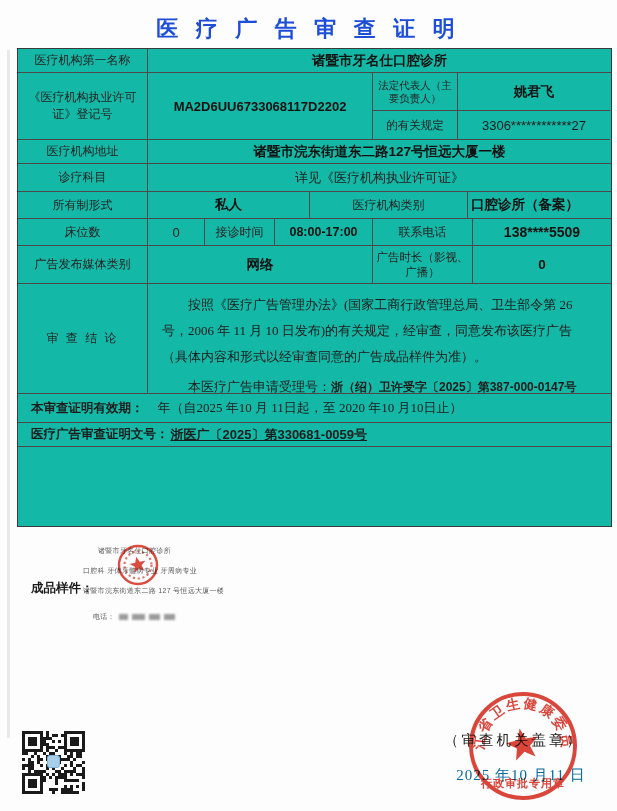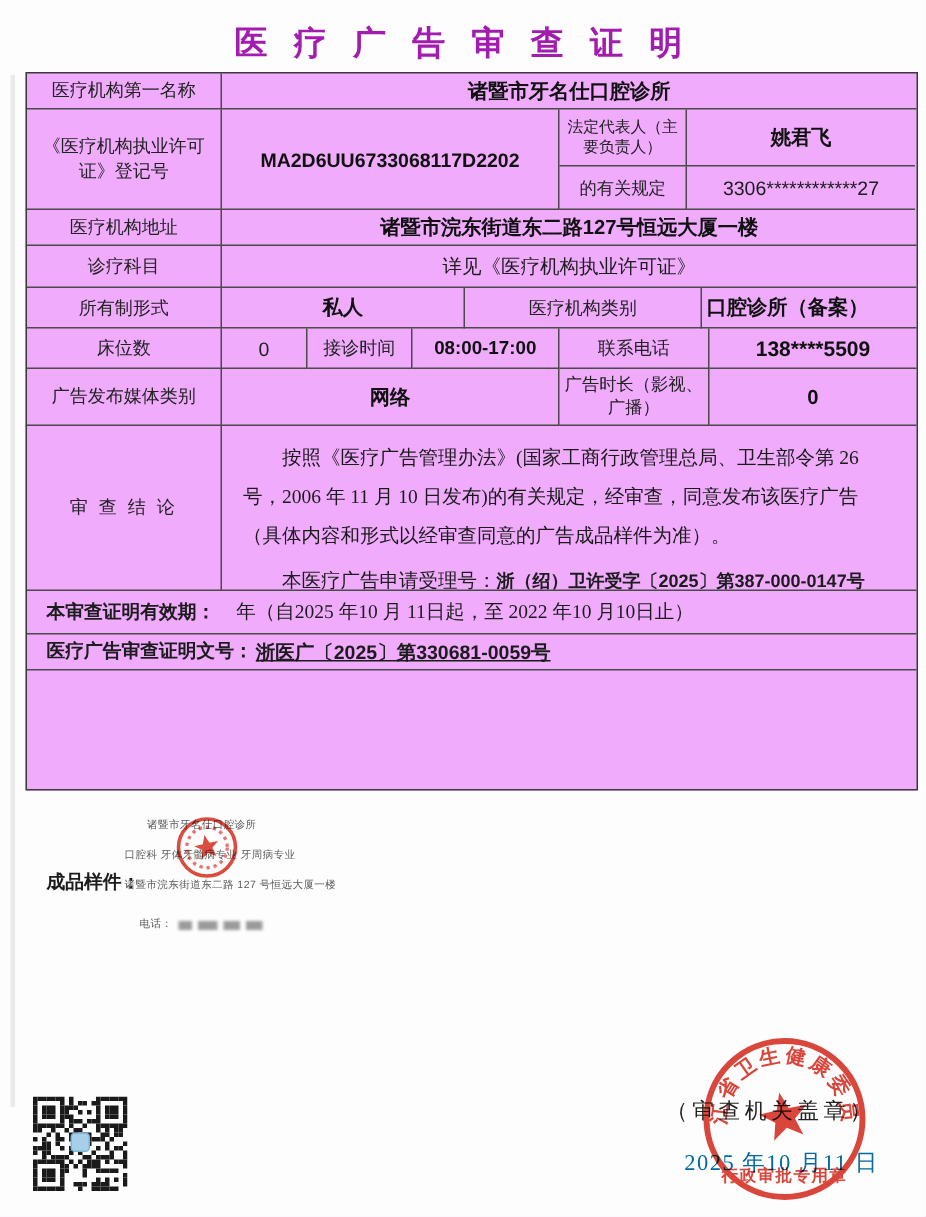--- a/index.html
+++ b/index.html
@@ -5,25 +5,25 @@
   * { margin:0; padding:0; box-sizing:border-box; }
   html,body { background:#ffffff; }
   .page {
     position:relative; width:617px; height:811px; background:#fdfdfd;
     font-family:"Liberation Sans", sans-serif; color:#1c1c1c; overflow:hidden;
   }
   .scan-strip{ position:absolute; left:7px; top:50px; width:3px; height:688px; background:#e9e9e9; }
   .title{
     position:absolute; top:14px; left:0; width:100%; text-align:center;
     font-family:"Liberation Serif", serif; font-weight:bold; font-size:22px;
-    letter-spacing:6px; color:#a21caf;
+    letter-spacing:6px; color:#1d4ed8;
   }
   .table{
     position:absolute; left:17px; top:48px; width:595px; height:479px;
-    border:1.5px solid #3a3a3a; background:#f0abfc;
+    border:1.5px solid #3a3a3a; background:#14b8a6;
   }
   .row{ display:flex; width:100%; }
   .col{ display:flex; flex-direction:column; }
   .cell{
     border-right:1px solid #4a4a4a; border-bottom:1px solid #4a4a4a;
     display:flex; align-items:center; justify-content:center;
     text-align:center; overflow:hidden; padding:1px 3px;
   }
   .last{ border-right:none; }
   .nb{ border-bottom:none; }
@@ -141,21 +141,21 @@
         <div class="conclusion-p">按照《医疗广告管理办法》(国家工商行政管理总局、卫生部令第 26 号，2006 年 11 月 10 日发布)的有关规定，经审查，同意发布该医疗广告（具体内容和形式以经审查同意的广告成品样件为准）。</div>
         <div class="conclusion-line2">
           <span>本医疗广告申请受理号：</span><span class="acceptance-no">浙（绍）卫许受字〔2025〕第387-000-0147号</span>
         </div>
       </div>
     </div>
 
     <div class="row" style="height:29px">
       <div class="cell last leftal fullrow-cell" style="flex:1">
         <span class="validity-label">本审查证明有效期：</span>
-        <span class="validity-value">年（自2025 年10 月 11日起，至 2022 年10 月10日止）</span>
+        <span class="validity-value">年（自2025 年10 月 11日起，至 2020 年10 月10日止）</span>
       </div>
     </div>
 
     <div class="row" style="height:24px">
       <div class="cell last leftal fullrow-cell" style="flex:1">
         <span class="certno-label">医疗广告审查证明文号：</span>
         <span class="certno-value">浙医广〔2025〕第330681-0059号</span>
       </div>
     </div>
 

